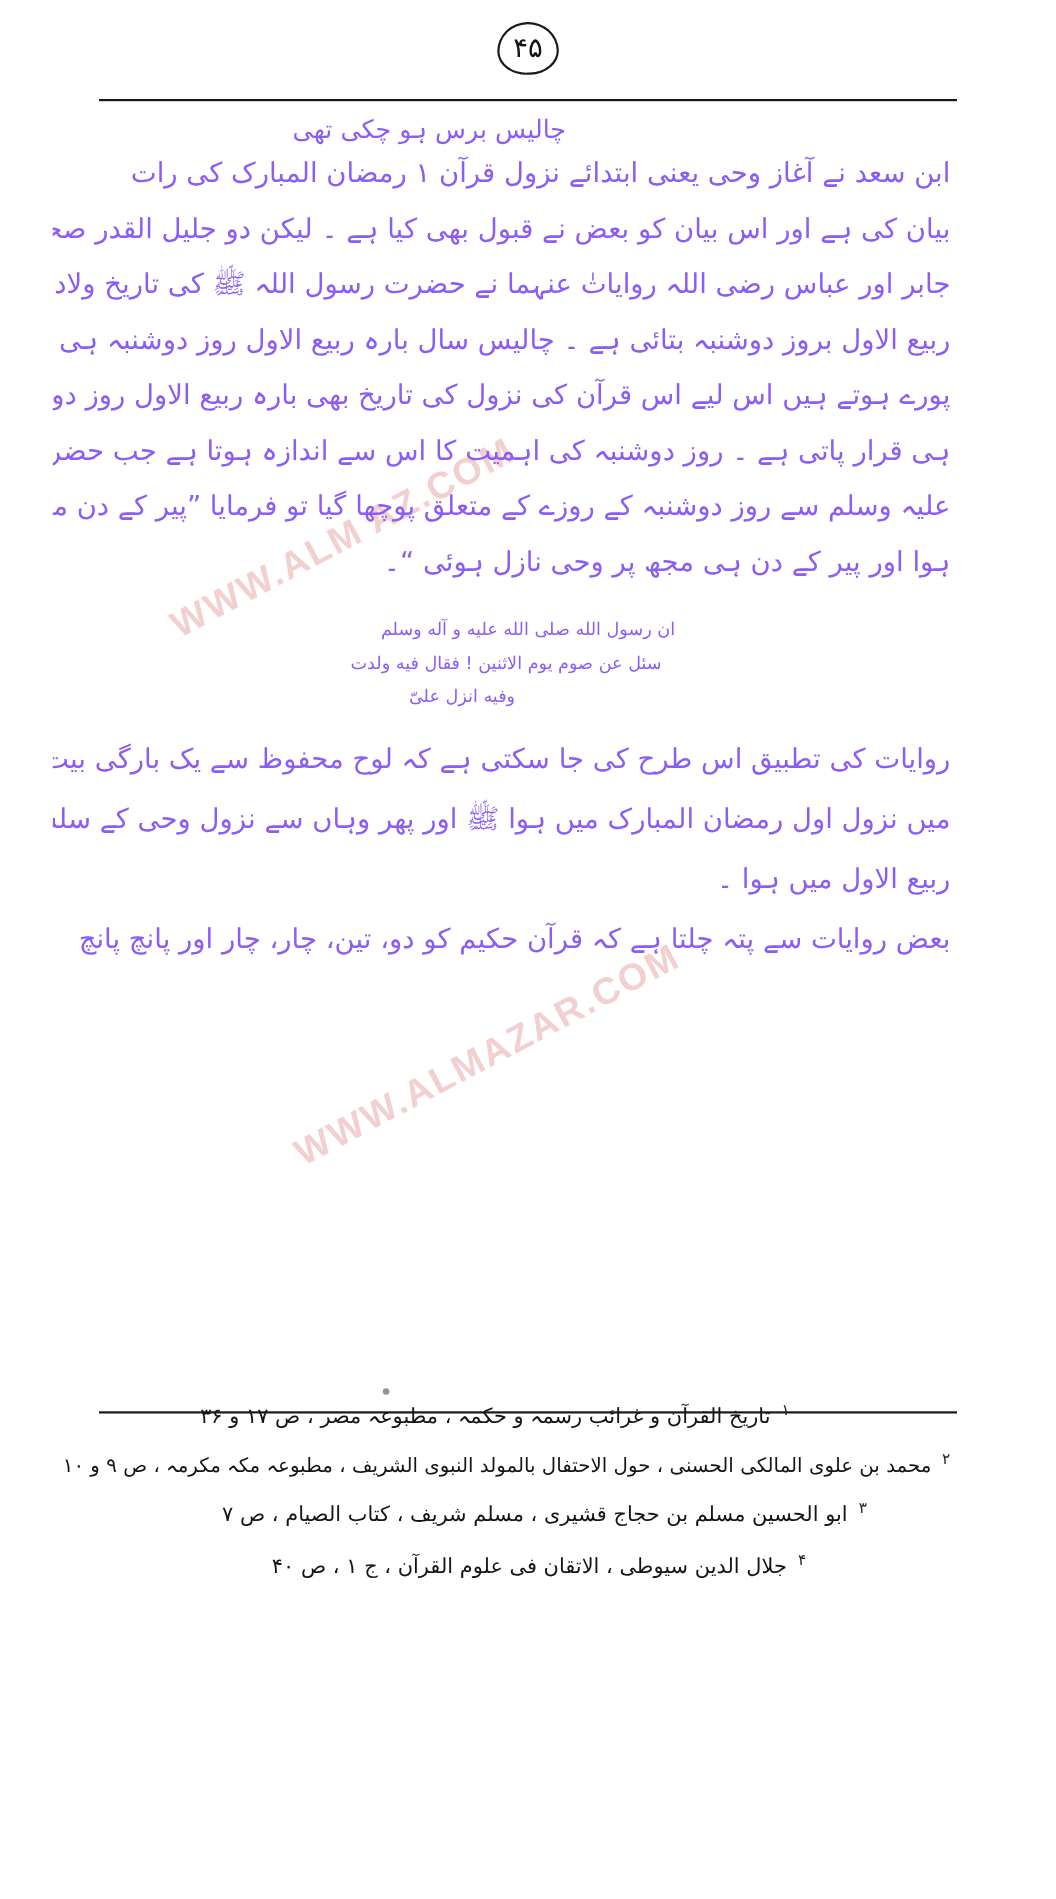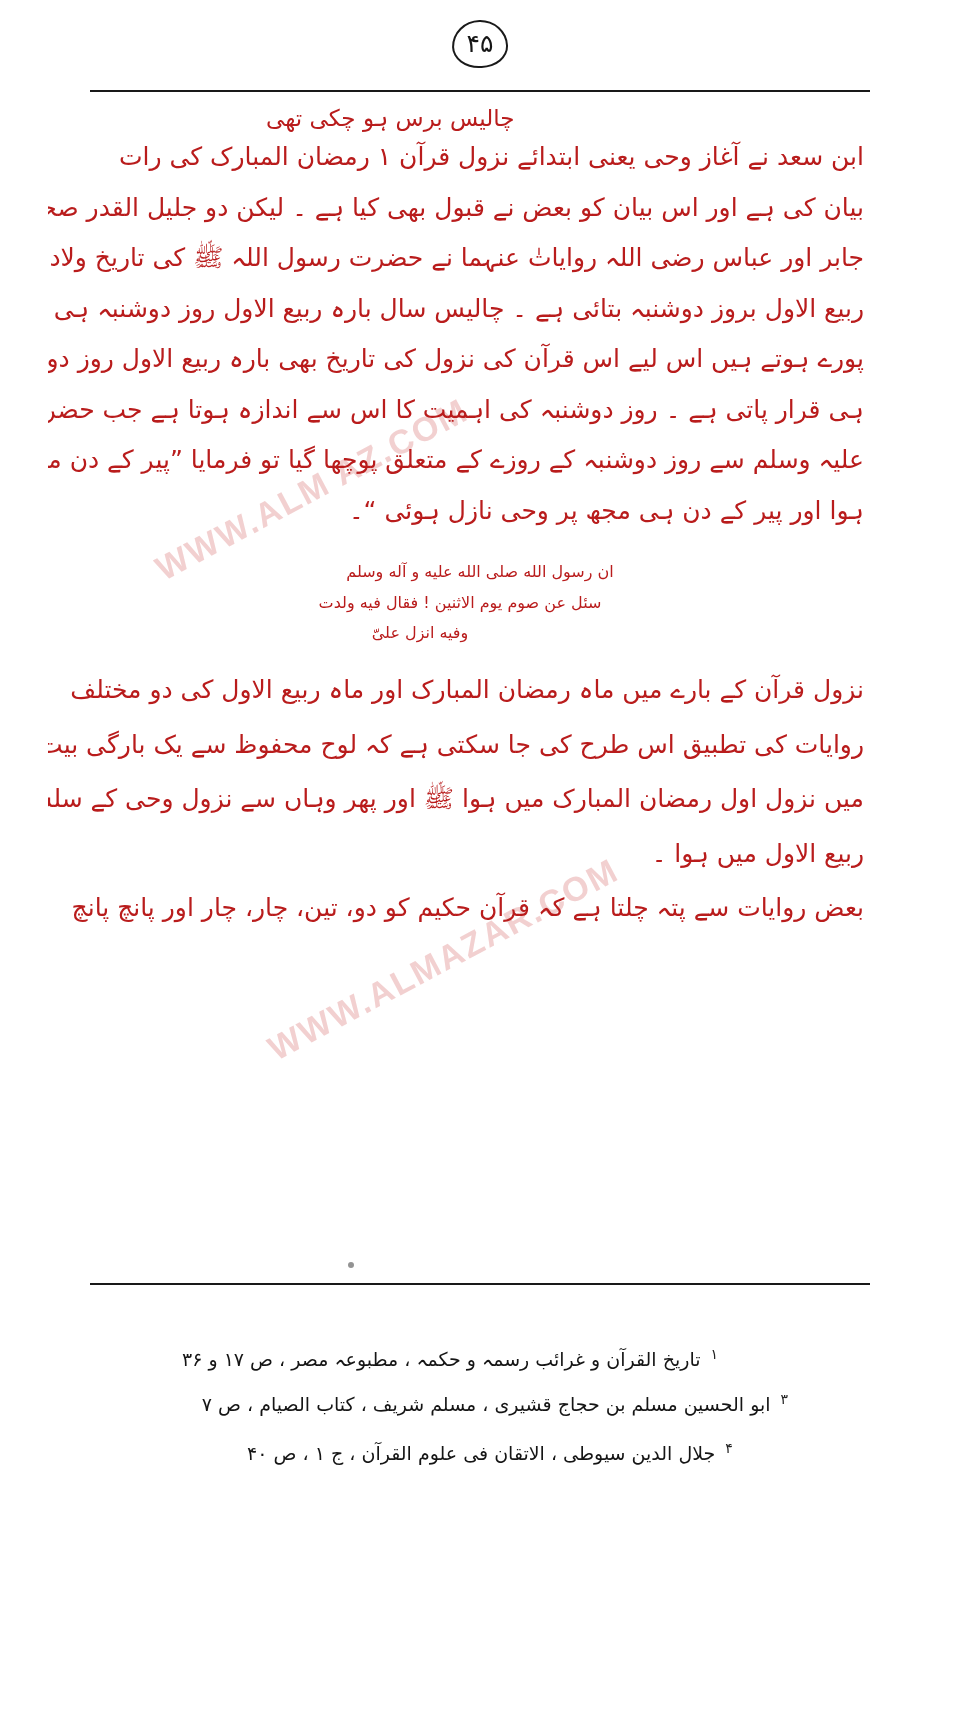--- a/index.html
+++ b/index.html
@@ -92,21 +92,21 @@
     left: 48px;
     right: 48px;
     direction: rtl;
     text-align: right;
     color: #141414;
   }
   .line {
     font-family: "DejaVu Sans", sans-serif;
     font-size: 25px;
     line-height: 1.62;
-    color: #b91c1c;
+    color: #8b5cf6;
     white-space: nowrap;
     overflow: visible;
   }
   .line.indent-head {
     text-align: left;
     padding-left: 170px;
     font-size: 23px;
   }
 
   .block-main .line { margin-bottom: 10px; }
@@ -130,21 +130,21 @@
 
   .block-second { margin-top: 18px; }
   .block-second .line { margin-bottom: 14px; }
   .block-second .closing { text-align: right; }
 
   .block-third { margin-top: 10px; }
 
   
   .footnotes {
     position: absolute;
-    top: 1344px;
+    top: 1272px;
     left: 48px;
     right: 48px;
     direction: rtl;
     text-align: center;
     color: #151515;
   }
   .fn {
     font-family: "DejaVu Sans", sans-serif;
     font-size: 19px;
     line-height: 1.55;
@@ -206,41 +206,44 @@
       <div class="line">ہوا اور پیر کے دن ہی مجھ پر وحی نازل ہوئی “۔</div>
     </div>
 
     <div class="hadith">
       <div class="line h-l1">ان رسول الله صلى الله عليه و آله وسلم</div>
       <div class="line h-l2">سئل عن صوم يوم الاثنين ! فقال فيه ولدت</div>
       <div class="line h-l3">وفيه انزل علىّ</div>
     </div>
 
     <div class="block-second">
-      <div class="line">نزول قرآن کے بارے میں ماہ رمضان المبارک اور ماہ ربیع الاول کی دو مختلف</div>
       <div class="line">روایات کی تطبیق اس طرح کی جا سکتی ہے کہ لوح محفوظ سے یک بارگی بیت العزت</div>
       <div class="line">میں نزول اول رمضان المبارک میں ہوا ﷺ اور پھر وہاں سے نزول وحی کے سلسلے کا آغاز</div>
       <div class="line closing">ربیع الاول میں ہوا ۔</div>
     </div>
 
     <div class="block-third">
       <div class="line">بعض روایات سے پتہ چلتا ہے کہ قرآن حکیم کو دو، تین، چار، چار اور پانچ پانچ</div>
     </div>
 
   </div>
 
   <div class="speckle"></div>
 
   <div class="rule bottom"></div>
 
   <div class="footnotes">
     <div class="fn fn-1">
       <span class="marker">۱</span>
       <span>تاریخ القرآن و غرائب رسمہ و حکمہ ، مطبوعہ مصر ، ص ۱۷ و ۳۶</span>
     </div>
+    <div class="fn fn-2">
+      <span class="marker">۲</span>
+      <span>محمد بن علوی المالکی الحسنی ، حول الاحتفال بالمولد النبوی الشریف ، مطبوعہ مکہ مکرمہ ، ص ۹ و ۱۰</span>
+    </div>
     <div class="fn fn-3">
       <span class="marker">۳</span>
       <span>ابو الحسین مسلم بن حجاج قشیری ، مسلم شریف ، کتاب الصیام ، ص ۷</span>
     </div>
     <div class="fn fn-4">
       <span class="marker">۴</span>
       <span>جلال الدین سیوطی ، الاتقان فی علوم القرآن ، ج ۱ ، ص ۴۰</span>
     </div>
   </div>
 

